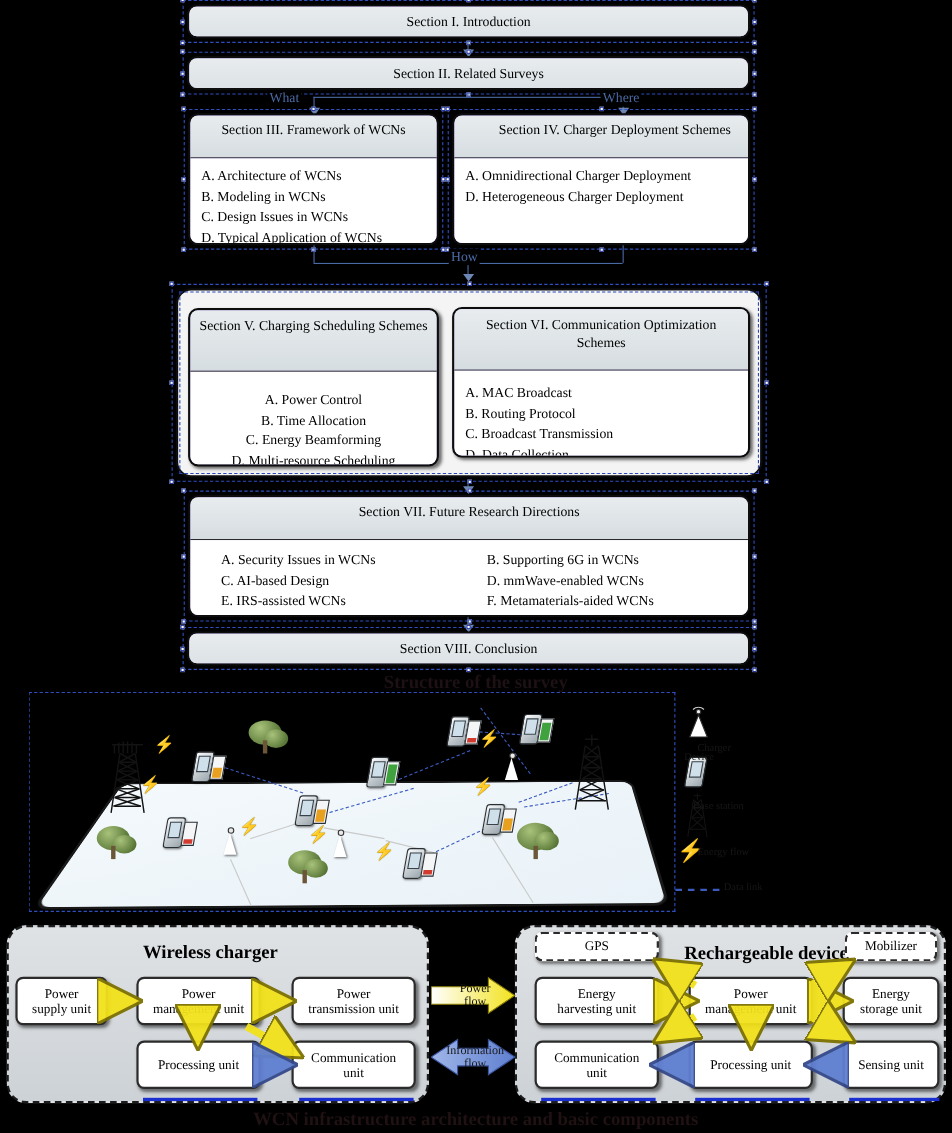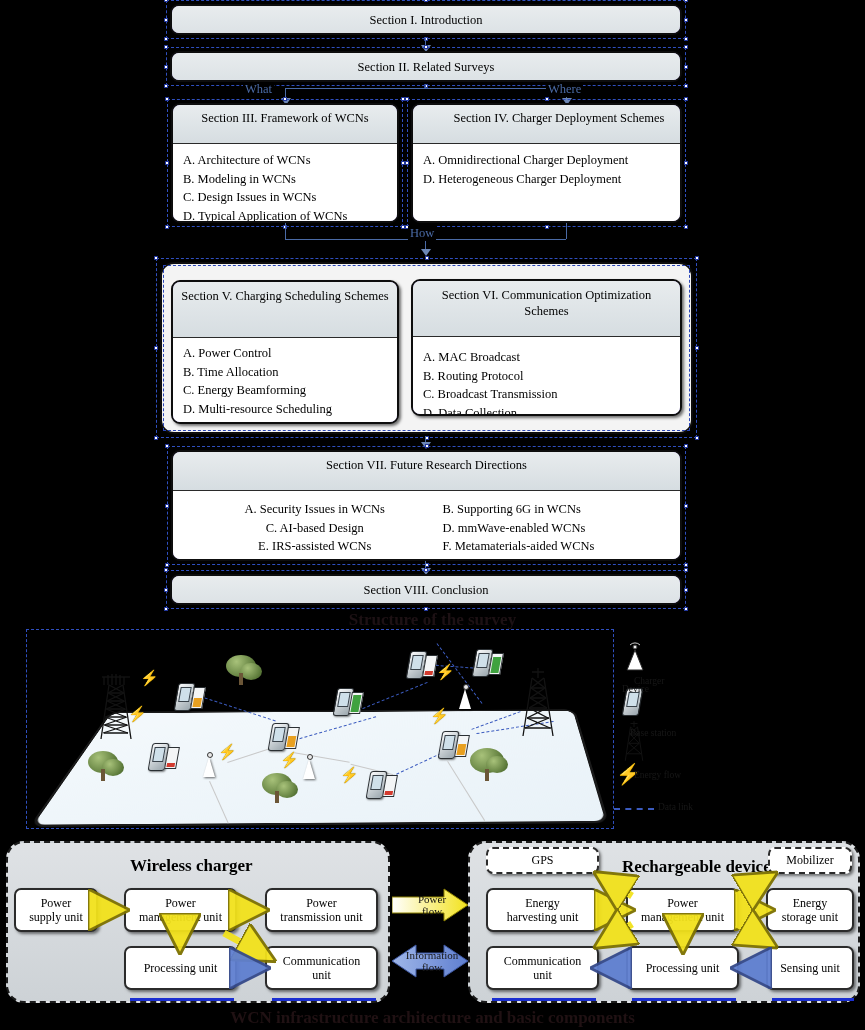--- a/index.html
+++ b/index.html
@@ -208,21 +208,21 @@
   <div class="hnd cy l"></div>
     <div class="hnd cy r"></div>
   <div class="hnd b l"></div>
     <div class="hnd b cx"></div>
     <div class="hnd b r"></div>
 </div>
 <div class="selframe" style="left:163px;top:265px;width:527px;height:166px;border-color:#2b47b8;"></div>
 
 <div class="node" style="left:171px;top:280px;width:228px;height:144px;">
   <div class="hdr" style="padding-top:7px;height:44px;">Section V. Charging Scheduling Schemes</div>
-  <div class="body" style="height:93px;padding-top:6px;">
+  <div class="body" style="height:93px;padding-top:16px;text-align:center;">
     <div class="it">A. Power Control</div>
     <div class="it">B. Time Allocation</div>
     <div class="it">C. Energy Beamforming</div>
     <div class="it">D. Multi-resource Scheduling</div>
   </div>
 </div>
 
 <div class="node" style="left:411px;top:279px;width:271px;height:137px;">
   <div class="hdr" style="padding-top:7px;height:44px;">Section VI. Communication Optimization Schemes</div>
   <div class="body" style="height:93px;padding-top:11px;">
@@ -232,21 +232,21 @@
     <div class="it">D. Data Collection</div>
   </div>
 </div>
 
 <div class="vline" style="left:425px;top:436px;height:10px;"></div>
 <div class="arrowdn" style="left:421px;top:442px;"></div>
 
 <div class="node" style="left:171px;top:450px;width:511px;height:111px;">
   <div class="hdr" style="padding-top:6px;height:28px;">Section VII. Future Research Directions</div>
   <div class="body twocol" style="height:81px;padding-top:9px;">
-    <div class="col" style="padding-left:18px;text-align:center;">
+    <div class="col" style="padding-left:18px;">
       <div class="it">A. Security Issues in WCNs</div>
       <div class="it">C. AI-based Design</div>
       <div class="it">E. IRS-assisted WCNs</div>
     </div>
     <div class="col" style="padding-left:14px;">
       <div class="it">B. Supporting 6G in WCNs</div>
       <div class="it">D. mmWave-enabled WCNs</div>
       <div class="it">F. Metamaterials-aided WCNs</div>
     </div>
   </div>

